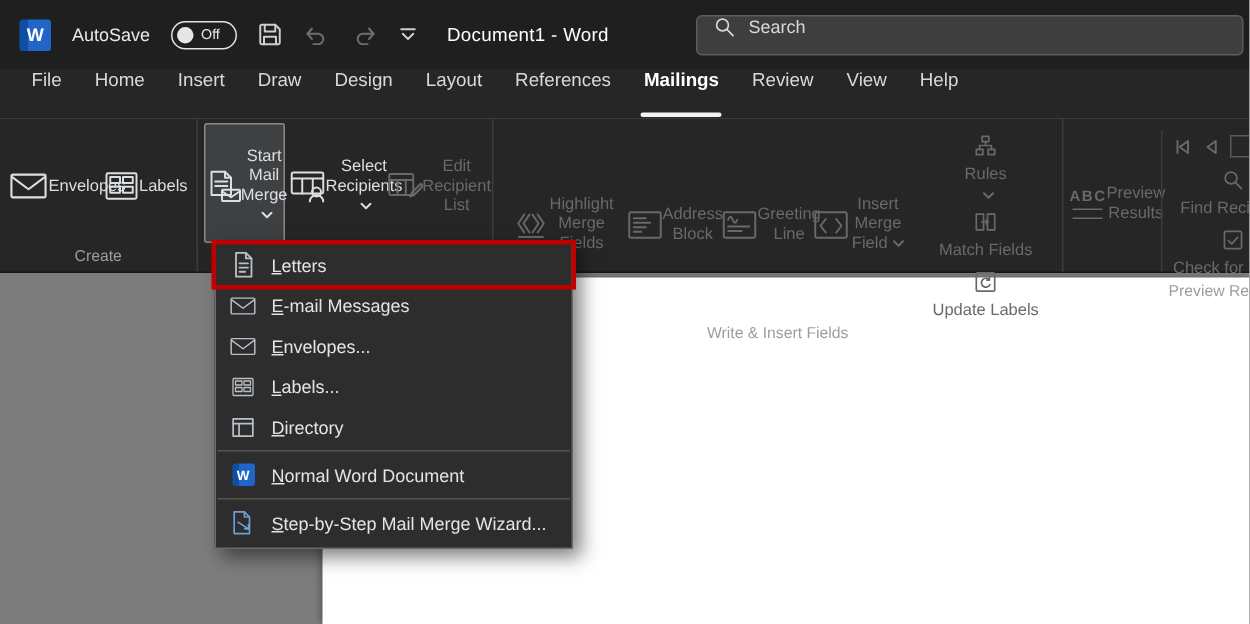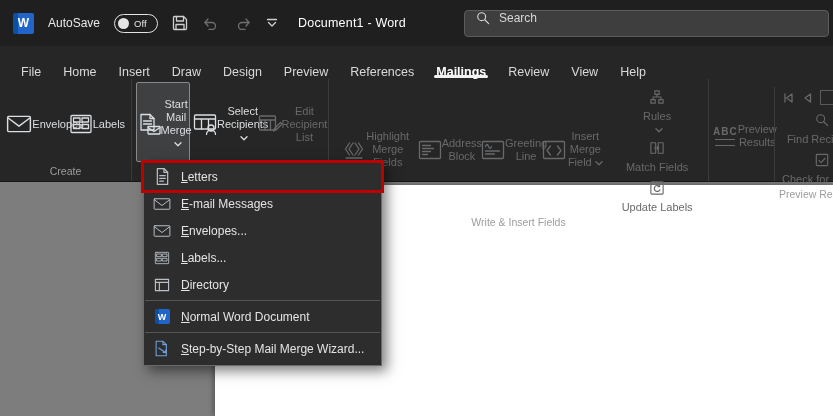--- a/index.html
+++ b/index.html
@@ -16,21 +16,21 @@
   .knob { width: 11px; height: 11px; border-radius: 50%; background: #e6e6e6; }
   .tstate { font-size: 9.5px; color: #e6e6e6; }
   .tb-ic { color: #cfcfcf; display: flex; align-items: center; cursor: pointer; }
   .tb-ic.dis { color: #6f6f6f; }
   .undo-redo { display: flex; gap: 18px; align-items: center; }
   .doc-title { position: absolute; left: 298px; top: 0; height: 46px; display: flex; align-items: center; font-size: 12.5px; color: #ffffff; letter-spacing: .2px; }
   .search { position: absolute; left: 464px; right: 4px; top: 10px; height: 27px; background: #3e3e3e; border: 1px solid #5c5c5c; border-radius: 4px; display: flex; align-items: flex-start; gap: 9px; padding: 0 11px; color: #d8d8d8; font-size: 12px; cursor: text; }
 
   
   .tabrow { position: absolute; top: 46px; left: 0; right: 0; height: 33px; background: #262626; display: flex; align-items: stretch; padding-left: 10px; z-index: 5; }
-  .tab { display: flex; align-items: flex-end; padding: 0 11px; font-size: 12.5px; color: #d9d9d9; position: relative; cursor: pointer; }
+  .tab { display: flex; align-items: flex-start; padding: 0 11px; font-size: 12.5px; color: #d9d9d9; position: relative; cursor: pointer; }
   .tab.sel { color: #ffffff; font-weight: bold; }
   .tab.sel::after { content: ""; position: absolute; left: 9px; right: 9px; bottom: 1px; height: 3px; border-radius: 2px; background: #f2f2f2; }
 
   
   .ribbon { position: absolute; top: 79px; left: 0; right: 0; height: 103px; background: #262626; display: flex; border-bottom: 1px solid #161616; z-index: 4; }
   .rgroup { flex: 0 0 auto; display: flex; flex-direction: column; border-right: 1px solid #3c3c3c; }
   .rbuttons { flex: 1; display: flex; align-items: stretch; justify-content: space-evenly; padding: 3px 2px 0; }
   .glabel { height: 19px; line-height: 18px; text-align: center; font-size: 10.5px; color: #9d9d9d; white-space: nowrap; }
   .glabel.left { text-align: left; padding-left: 70px; }
 
@@ -236,21 +236,21 @@
     <div class="tab">
         <span>Insert</span>
       </div>
     <div class="tab">
         <span>Draw</span>
       </div>
     <div class="tab">
         <span>Design</span>
       </div>
     <div class="tab">
-        <span>Preview</span>
+        <span>Layout</span>
       </div>
     <div class="tab">
         <span>References</span>
       </div>
     <div class="tab sel">
         <span>Mailings</span>
       </div>
     <div class="tab">
         <span>Review</span>
       </div>

